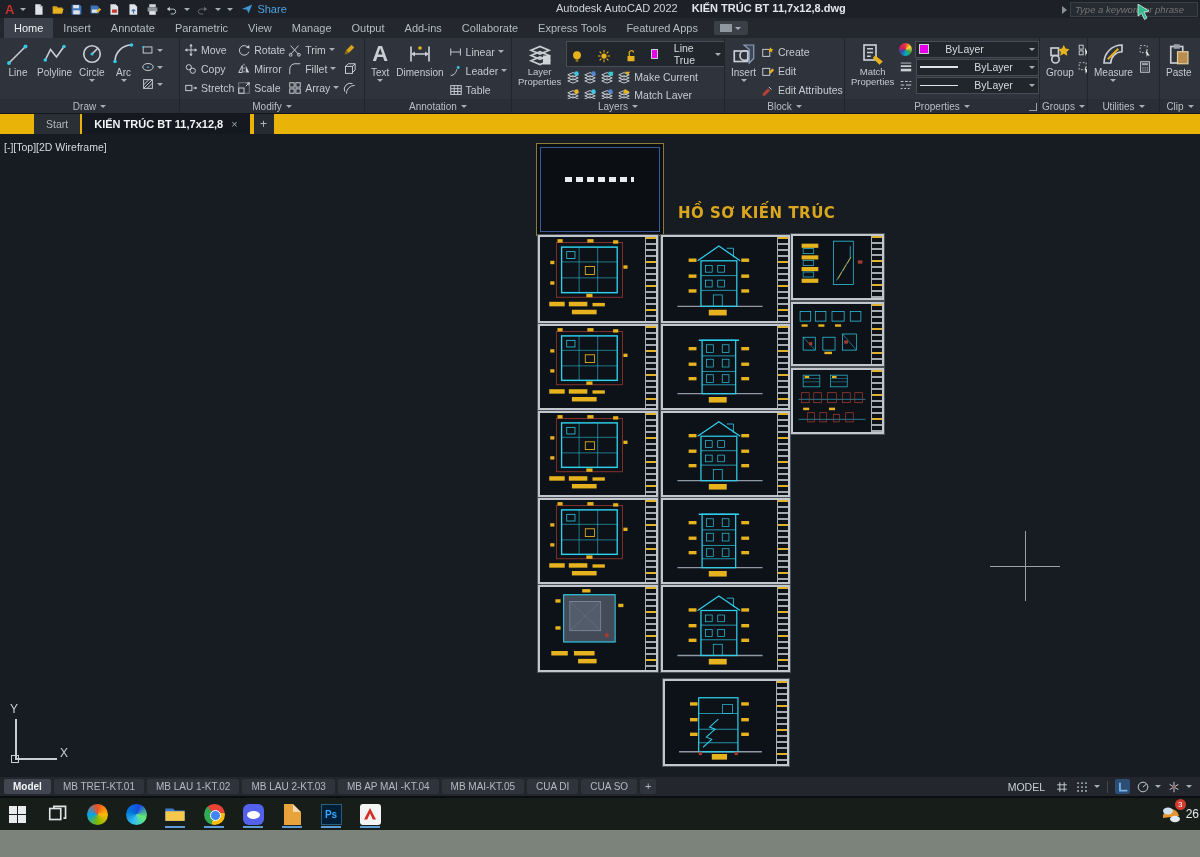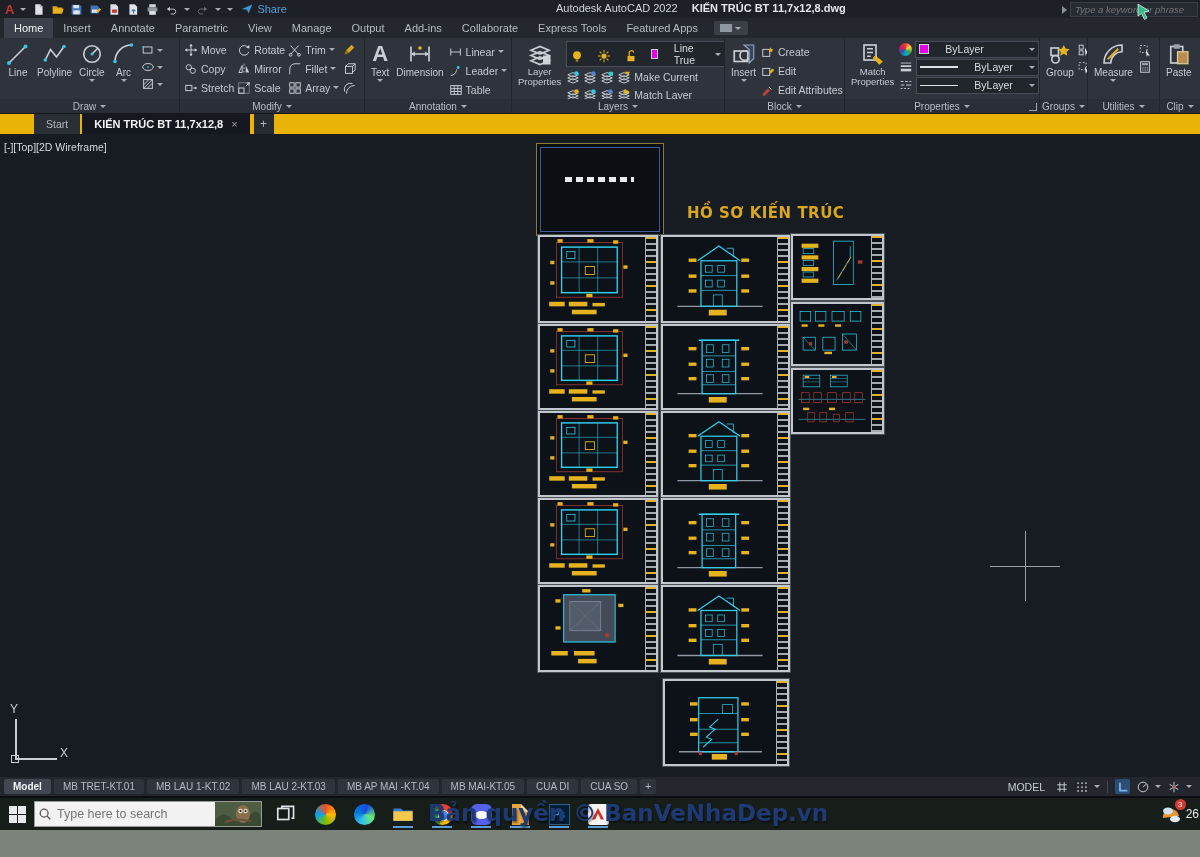--- a/index.html
+++ b/index.html
@@ -81,21 +81,21 @@
   .sheet{position:absolute;background:#0d1218;border:2px solid #c2c7cd;box-shadow:0 0 0 1px #4a5058;box-sizing:border-box;}
   .sheet svg{position:absolute;left:1px;top:1px;width:calc(100% - 13px);height:calc(100% - 2px);}
   .sheet .strip{position:absolute;top:0;bottom:0;right:0;width:10px;border-left:1px solid #aab0b7;
       background:
         repeating-linear-gradient(180deg, rgba(230,179,30,.9) 0 2px, transparent 2px 24px),
         repeating-linear-gradient(180deg, rgba(214,220,226,.75) 0 2px, transparent 2px 6px);}
   .titleblock{position:absolute;border:1px solid #8a7a33;background:#0b0f14;box-sizing:border-box;}
   .titleblock .inner{position:absolute;inset:3px;border:1px solid #3b5b9c;}
   .titleblock .dashes{position:absolute;left:22%;top:36%;width:55%;height:5px;
       background:repeating-linear-gradient(90deg,#e8ecef 0 7px,transparent 7px 11px);}
-  .heading{position:absolute;font-size:15px;font-weight:bold;color:#d9a61e;font-family:"DejaVu Sans",sans-serif;letter-spacing:.5px;margin-left:9px;}
+  .heading{position:absolute;font-size:15px;font-weight:bold;color:#d9a61e;font-family:"DejaVu Sans",sans-serif;letter-spacing:.5px;}
   .cv-watermark{position:absolute;font-size:27px;font-weight:bold;color:#1d3a74;font-family:"DejaVu Sans",sans-serif;
       text-shadow:1px 2px 2px rgba(0,0,0,.55);pointer-events:none;}
   .ch-h{position:absolute;width:70px;height:1px;background:#99a0a7;}
   .ch-v{position:absolute;width:1px;height:70px;background:#99a0a7;}
   .ucs-line-v{position:absolute;width:1.5px;height:40px;background:#c9ced5;}
   .ucs-line-h{position:absolute;width:42px;height:1.5px;background:#c9ced5;}
   .ucs-box{position:absolute;width:8px;height:8px;border:1.5px solid #c9ced5;box-sizing:border-box;}
   .ucs-label{position:absolute;font-size:12px;color:#c9ced5;}
   
   .layoutbar{height:19px;background:#23262c;display:flex;align-items:center;padding:0 4px;}
@@ -1282,41 +1282,20 @@
 
   <div class="taskbar">
     <div class="tb-start">
       <svg viewBox="0 0 17 17">
         <rect x="0" y="0" width="8" height="8" fill="#e8eaee"></rect>
           <rect x="9" y="0" width="8" height="8" fill="#e8eaee"></rect>
         <rect x="0" y="9" width="8" height="8" fill="#e8eaee"></rect>
           <rect x="9" y="9" width="8" height="8" fill="#e8eaee"></rect>
       </svg>
     </div>
-    <div class="tb-searchbox">
-      <span class="mag">
-        <svg viewBox="0 0 16 16">
-            <circle cx="7" cy="7" r="4.5" fill="none" stroke="#555" stroke-width="1.5"></circle>
-            <path d="M10.5,10.5 L14,14" stroke="#555" stroke-width="1.5"></path>
-          </svg>
-      </span>
-      <input type="text" placeholder="Type here to search" style="">
-      <span class="owl">
-        <svg viewBox="0 0 46 24" width="46" height="24">
-          <rect width="46" height="24" fill="#4f5d42"></rect>
-          <path d="M0,18 Q8,8 16,16 T34,14 T46,18 V24 H0 Z" fill="#3d4a33"></path>
-          <ellipse cx="28" cy="12" rx="7" ry="9" fill="#8a6f4e"></ellipse>
-          <circle cx="25.5" cy="9" r="2.2" fill="#e8dcc8"></circle>
-            <circle cx="30.5" cy="9" r="2.2" fill="#e8dcc8"></circle>
-          <circle cx="25.5" cy="9" r="1" fill="#1c150d"></circle>
-            <circle cx="30.5" cy="9" r="1" fill="#1c150d"></circle>
-          <path d="M10,20 Q20,16 36,19" stroke="#6b5335" stroke-width="2" fill="none"></path>
-        </svg>
-      </span>
-    </div>
     <div class="tbicons" id="tb-icons">
         <div class="tbicon">
           <svg viewBox="0 0 16 16">
             <rect x="2" y="4" width="8" height="8" fill="none" stroke="#dfe3e8" stroke-width="1.2"></rect>
             <path d="M5,4 V2.5 H13.5 V11 H12" fill="none" stroke="#dfe3e8" stroke-width="1.2"></path>
           </svg>
         </div>
         <div class="tbicon">
           <span class="ic-circle ic-copilot"></span>
         </div>
@@ -1344,21 +1323,20 @@
           </span>
         </div>
         <div class="tbicon running">
           <span class="ic-abox">
             <svg viewBox="0 0 16 16">
               <path d="M2,13.5 L8,2 L14,13.5 H10.8 L8,7.5 L5.2,13.5 Z" fill="#d02e26"></path>
             </svg>
           </span>
         </div>
       </div>
-    <div class="tb-watermark">Bản quyền © BanVeNhaDep.vn</div>
     <div class="tb-weather">
       <span class="wicon">
         <svg viewBox="0 0 24 24" width="24" height="24">
           <path d="M4,16 A8 8 0 0 1 20,14" fill="#e8952f"></path>
           <ellipse cx="9" cy="9" rx="5" ry="3.4" fill="#cfe0f0"></ellipse>
           <ellipse cx="16" cy="17" rx="5" ry="3.2" fill="#dfeaf4"></ellipse>
         </svg>
         <span class="badge">3</span>
       </span>
       <span class="temp">26</span>

